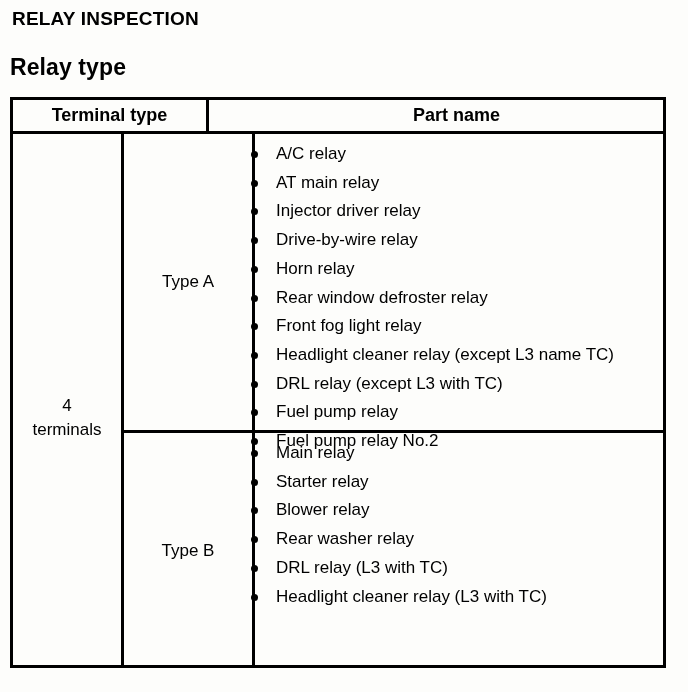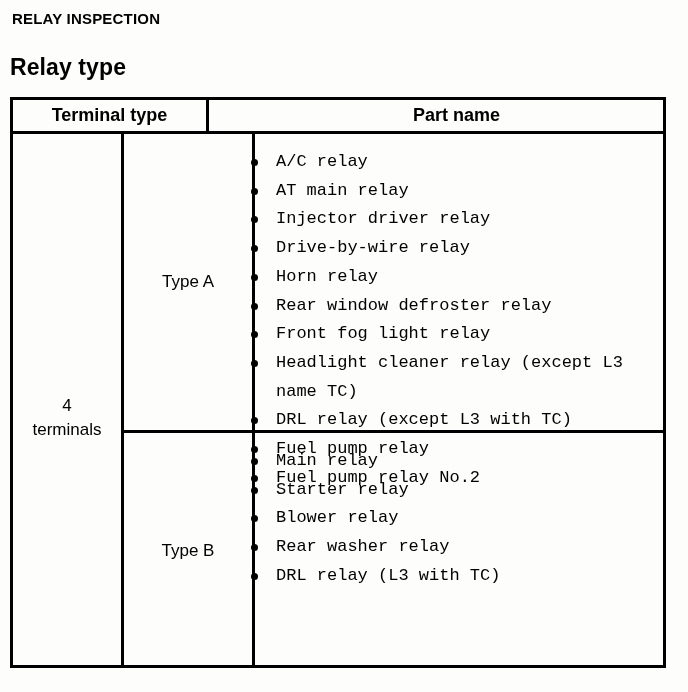--- a/index.html
+++ b/index.html
@@ -21,21 +21,21 @@
     left: 0; top: 0;
     width: 688px;
     height: 692px;
   }
 
   
   .doc-title {
     position: absolute;
     left: 12px;
     top: 6px;
-    font-size: 15px;
+    font-size: 19px;
     font-weight: bold;
     letter-spacing: 0.2px;
     line-height: 26px;
     white-space: nowrap;
     text-align: right;
   }
   .section-title {
     position: absolute;
     left: 10px;
     top: 54px;
@@ -141,26 +141,25 @@
     box-sizing: border-box;
     display: flex;
     align-items: center;
     justify-content: center;
     font-size: 17px;
     white-space: nowrap;
   }
   .parts-cell {
     position: absolute;
     left: 113px;
-    top: 8px;
+    top: 0;
     right: 0;
     height: 100%;
     box-sizing: border-box;
     padding: 6px 8px 4px 10px;
-    font-family: Liberation Mono, monospace;
   }
 
   ul.parts {
     list-style: none;
     margin: 0;
     padding: 0;
   }
   ul.parts li {
     position: relative;
     padding-left: 29px;
@@ -227,20 +226,21 @@
 
         <div class="type-row row-b">
           <div class="type-cell">Type B</div>
           <div class="parts-cell">
             <ul class="parts">
               <li>Main relay</li>
               <li>Starter relay</li>
               <li>Blower relay</li>
               <li>Rear washer relay</li>
               <li>DRL relay (L3 with TC)</li>
+              <li>Headlight cleaner relay (L3 with TC)</li>
             </ul>
           </div>
         </div>
 
       </div>
     </div>
   </div>
 </div>
 
 </body></html>

